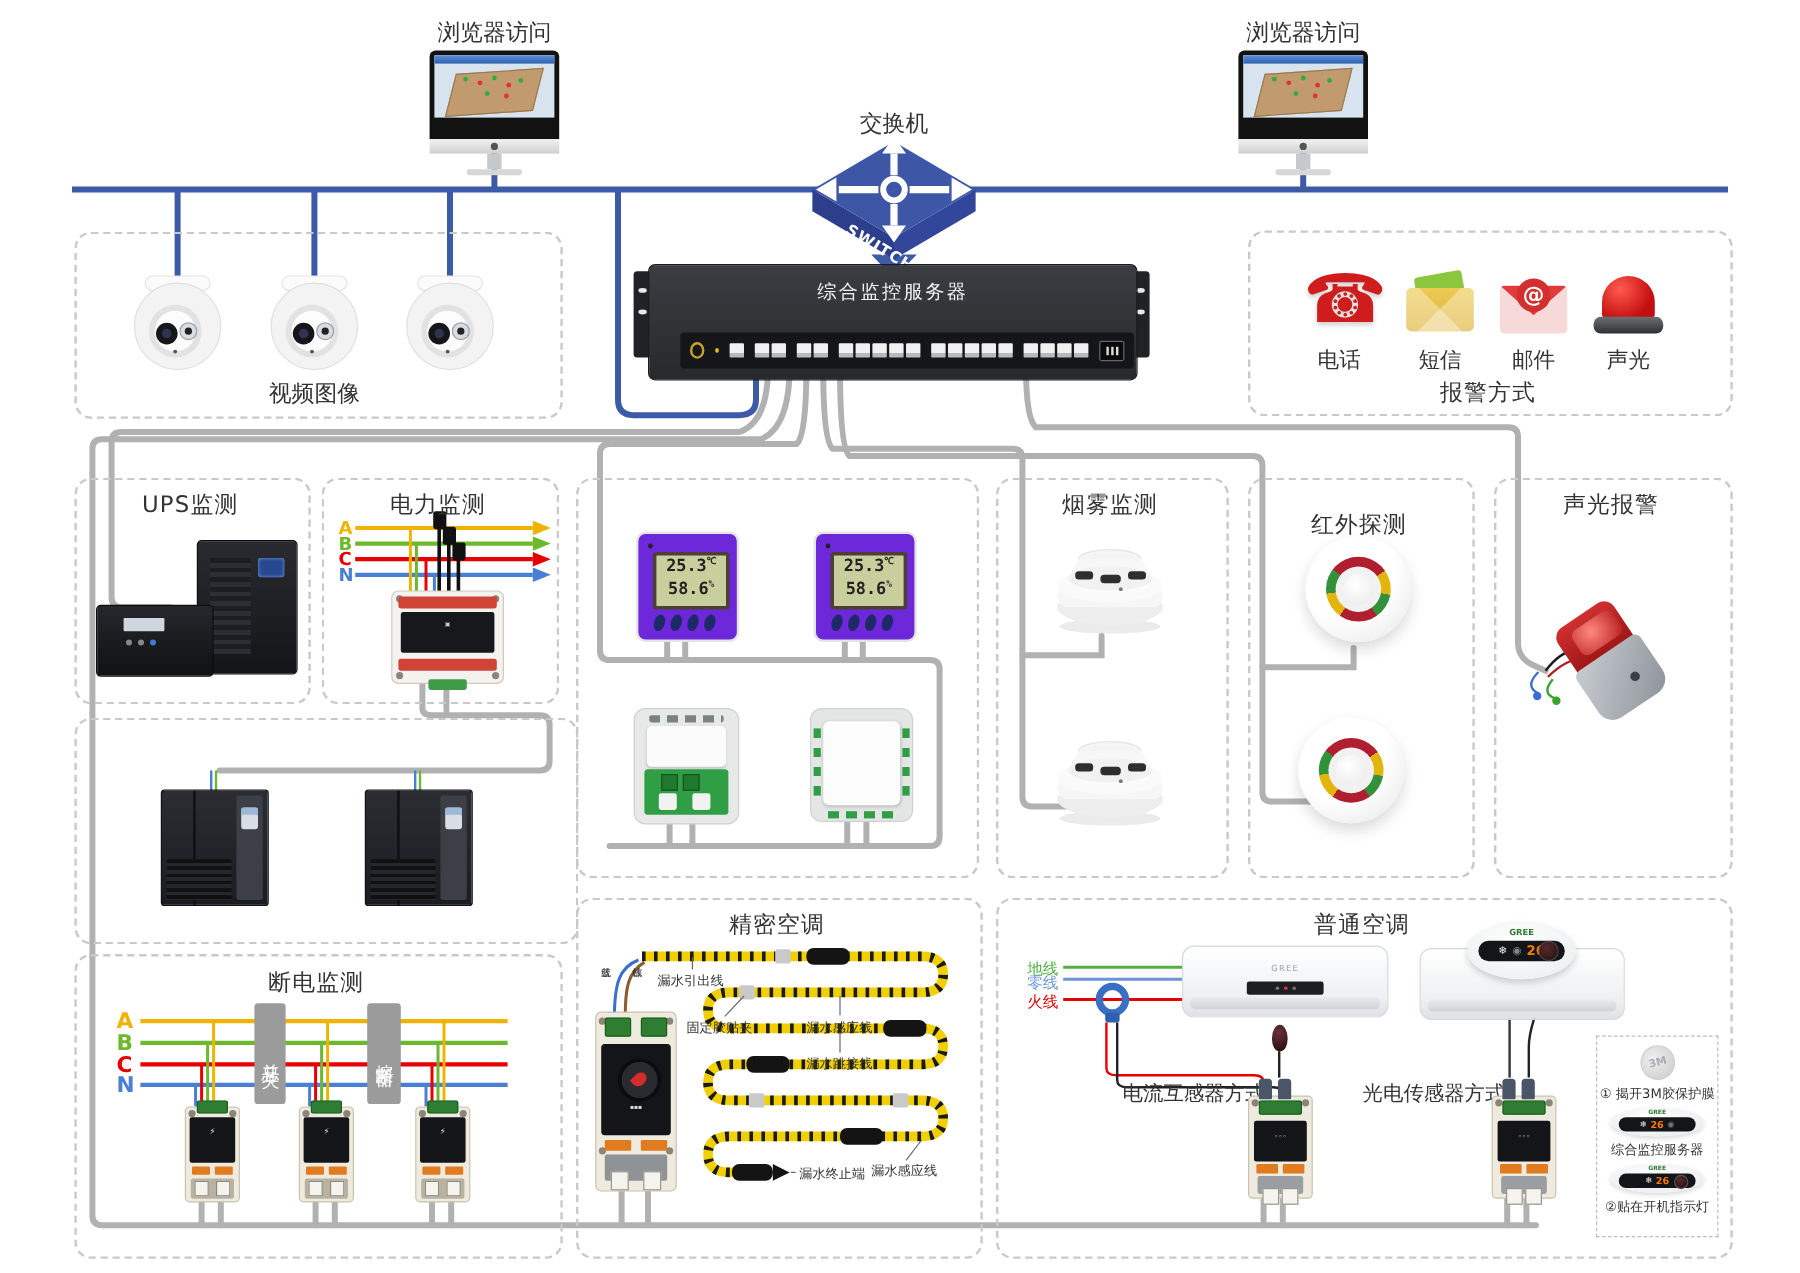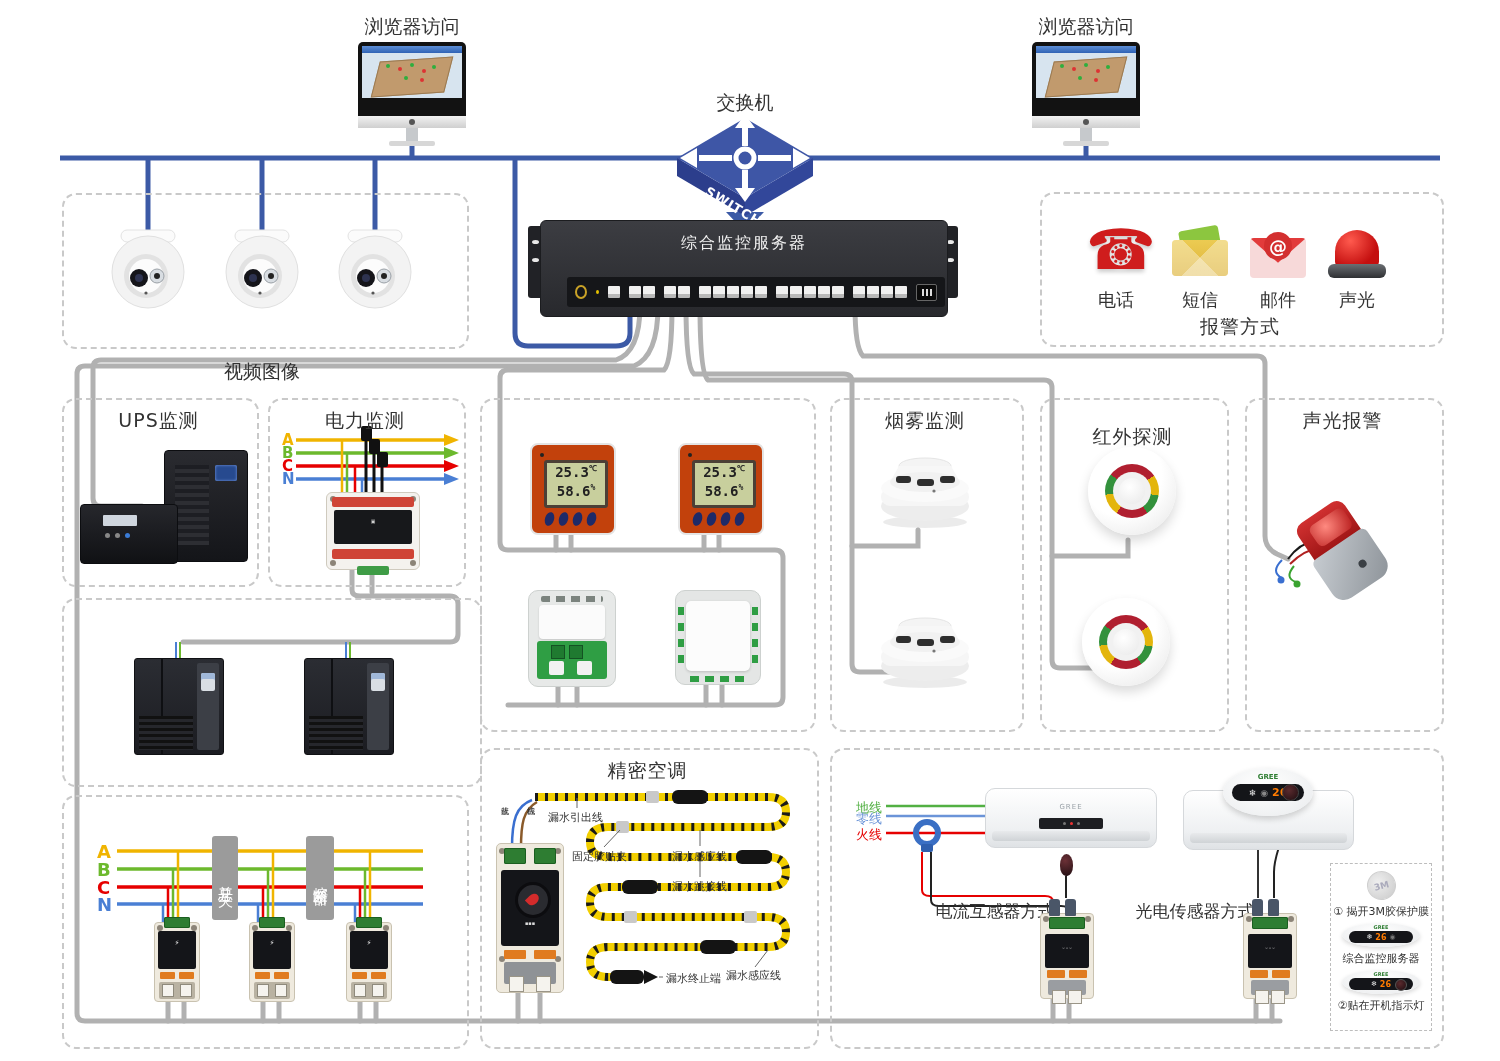--- a/index.html
+++ b/index.html
@@ -56,21 +56,21 @@
   .ups-front{position:absolute;left:0;top:64px;width:96px;height:58px;background:linear-gradient(#26272c,#101114);border-radius:4px;border:1px solid #0c0d10;}
   .ups-front .disp{position:absolute;left:22px;top:10px;width:34px;height:11px;background:#cfd6de;border-radius:1px;}
   .ups-front .btn{position:absolute;left:24px;top:28px;width:5px;height:5px;border-radius:50%;background:#888;box-shadow:10px 0 #888,20px 0 #3a7bd5;}
   
   .pm{position:absolute;width:92px;height:76px;background:#f4f2ee;border:1px solid #cfcabe;border-radius:6px;}
   .pm .rrow{position:absolute;left:5px;width:82px;height:10px;background:#cf4436;border-radius:2px;}
   .pm .blk{position:absolute;left:7px;top:17px;width:78px;height:34px;background:#17181b;border-radius:2px;color:#cfcfcf;font-size:5px;text-align:center;padding-top:8px;box-sizing:border-box;}
   .pm .grn{position:absolute;left:30px;bottom:-6px;width:32px;height:9px;background:#3f9c46;border-radius:2px;}
   .screw{position:absolute;width:6px;height:6px;border-radius:50%;background:#8c8478;}
   
-  .ths{position:absolute;width:82px;height:88px;background:#c2410c;border:2px solid #e4e4e4;border-radius:8px;}
+  .ths{position:absolute;width:82px;height:88px;background:#6d28d9;border:2px solid #e4e4e4;border-radius:8px;}
   .ths .dot{position:absolute;left:8px;top:8px;width:4px;height:4px;border-radius:50%;background:#222;}
   .ths .lcd{position:absolute;left:12px;top:15px;width:58px;height:42px;background:#c8cf9d;border:3px solid #4c4036;border-radius:3px;color:#222;font-weight:bold;font-size:14px;line-height:1.35;text-align:center;font-family:"DejaVu Sans Mono","Liberation Mono",monospace;}
   .ths .lcd sup{font-size:8px;}
   .ths .btns{position:absolute;left:13px;bottom:7px;width:58px;display:flex;gap:5px;}
   .ths .btns i{width:9px;height:14px;background:#1e2a68;border-radius:50%;transform:rotate(18deg);}
   
   .thm{position:absolute;width:86px;height:95px;background:#e7e9e8;border:1px solid #cdd1cf;border-radius:10px;}
   .thm .slots{position:absolute;left:12px;top:5px;width:62px;height:6px;background:repeating-linear-gradient(90deg,#7b837e 0 9px,#e7e9e8 9px 15px);border-radius:2px;}
   .thm .cover{position:absolute;left:10px;top:14px;width:66px;height:34px;background:#fbfbfb;border-radius:4px;box-shadow:0 1px 2px rgba(0,0,0,.15);}
   .thm .pcb{position:absolute;left:8px;top:50px;width:70px;height:38px;background:#2f9e44;border-radius:3px;}
@@ -432,21 +432,21 @@
     <rect x="21" y="8" width="54" height="12" rx="6" fill="#fbfbfb" stroke="#e3e3e3"></rect>
     <circle cx="48" cy="50" r="36" fill="#f3f3f3" stroke="#e0e0e0"></circle>
     <circle cx="46" cy="54" r="22" fill="#e2e2e2"></circle>
       <circle cx="46" cy="54" r="17" fill="#fcfcfc"></circle>
     <circle cx="39" cy="56" r="9" fill="#15151a"></circle>
       <circle cx="39" cy="56" r="4" fill="#2e3350"></circle>
     <circle cx="57" cy="54" r="7" fill="#d8dde2" stroke="#9aa0a6"></circle>
       <circle cx="57" cy="54" r="3" fill="#222"></circle>
     <circle cx="46" cy="71" r="1.6" fill="#555"></circle>
   </svg>
-  <div class="lbl" style="left:180px;top:315px;width:164px;font-size:19px;margin-top:44px;">视频图像</div>
+  <div class="lbl" style="left:180px;top:315px;width:164px;font-size:19px;">视频图像</div>
 
   <div class="dbox" style="left:1040px;top:192px;width:400px;height:151px;"></div>
   <div class="phone-glyph" style="left:1086px;top:222px;">☎</div>
   <div class="env" style="left:1172px;top:236px;">
       <div class="paper"></div>
       <div class="body"></div>
       <div class="flap"></div>
     </div>
   <div class="mail" style="left:1250px;top:238px;">
       <div class="flap"></div>
@@ -588,20 +588,21 @@
       <div class="grille"></div>
   </div>
   <div class="pac-cab" style="left:304px;top:658px;">
     <div class="seam"></div>
       <div class="col"></div>
       <div class="disp"></div>
       <div class="grille"></div>
   </div>
 
   <div class="dbox" style="left:62px;top:795px;width:403px;height:250px;"></div>
+  <div class="title" style="left:62px;top:806px;width:403px;">断电监测</div>
   <div class="phase-lbl" style="left:97px;top:843px;color:#f0b400;font-size:18px;">A</div>
   <div class="phase-lbl" style="left:97px;top:861px;color:#6cb92d;font-size:18px;">B</div>
   <div class="phase-lbl" style="left:97px;top:879px;color:#e60000;font-size:18px;">C</div>
   <div class="phase-lbl" style="left:97px;top:896px;color:#4a7fd4;font-size:18px;">N</div>
   <div class="abs vtext" style="left:212px;top:836px;width:26px;height:84px;background:#9b9b9b;border-radius:3px;color:#fff;font-size:15px;display:flex;align-items:center;justify-content:center;letter-spacing:3px;">总开关</div>
   <div class="abs vtext" style="left:306px;top:836px;width:28px;height:84px;background:#9b9b9b;border-radius:3px;color:#fff;font-size:15px;display:flex;align-items:center;justify-content:center;letter-spacing:3px;">熔断器</div>
   <div class="cutmod" style="left:154px;top:922px;">
     <span class="screw" style="left:2px;top:2px;"></span>
       <span class="screw" style="right:2px;top:2px;"></span>
     <div class="grn"></div>
@@ -663,20 +664,21 @@
       </div>
   </div>
   <div class="small-lbl" style="left:548px;top:810px;">漏水引出线</div>
   <div class="small-lbl" style="left:572px;top:849px;">固定胶贴夹</div>
   <div class="small-lbl" style="left:672px;top:849px;">漏水感应线</div>
   <div class="small-lbl" style="left:672px;top:879px;">漏水跳接线</div>
   <div class="small-lbl" style="left:726px;top:968px;">漏水感应线</div>
   <div class="small-lbl" style="left:666px;top:971px;">漏水终止端</div>
 
   <div class="dbox" style="left:830px;top:748px;width:610px;height:297px;"></div>
+  <div class="title" style="left:830px;top:758px;width:610px;">普通空调</div>
   <div class="small-lbl" style="left:856px;top:799px;color:#52b043;font-size:13px;">地线</div>
   <div class="small-lbl" style="left:856px;top:810px;color:#6b94d8;font-size:13px;">零线</div>
   <div class="small-lbl" style="left:856px;top:826px;color:#e60000;font-size:13px;">火线</div>
 
   <div class="acu" style="left:985px;top:788px;width:170px;">
     <div class="brand">GREE</div>
     <div class="flap"></div>
     <div class="dispstrip">
         <i></i>
         <i class="red"></i>

